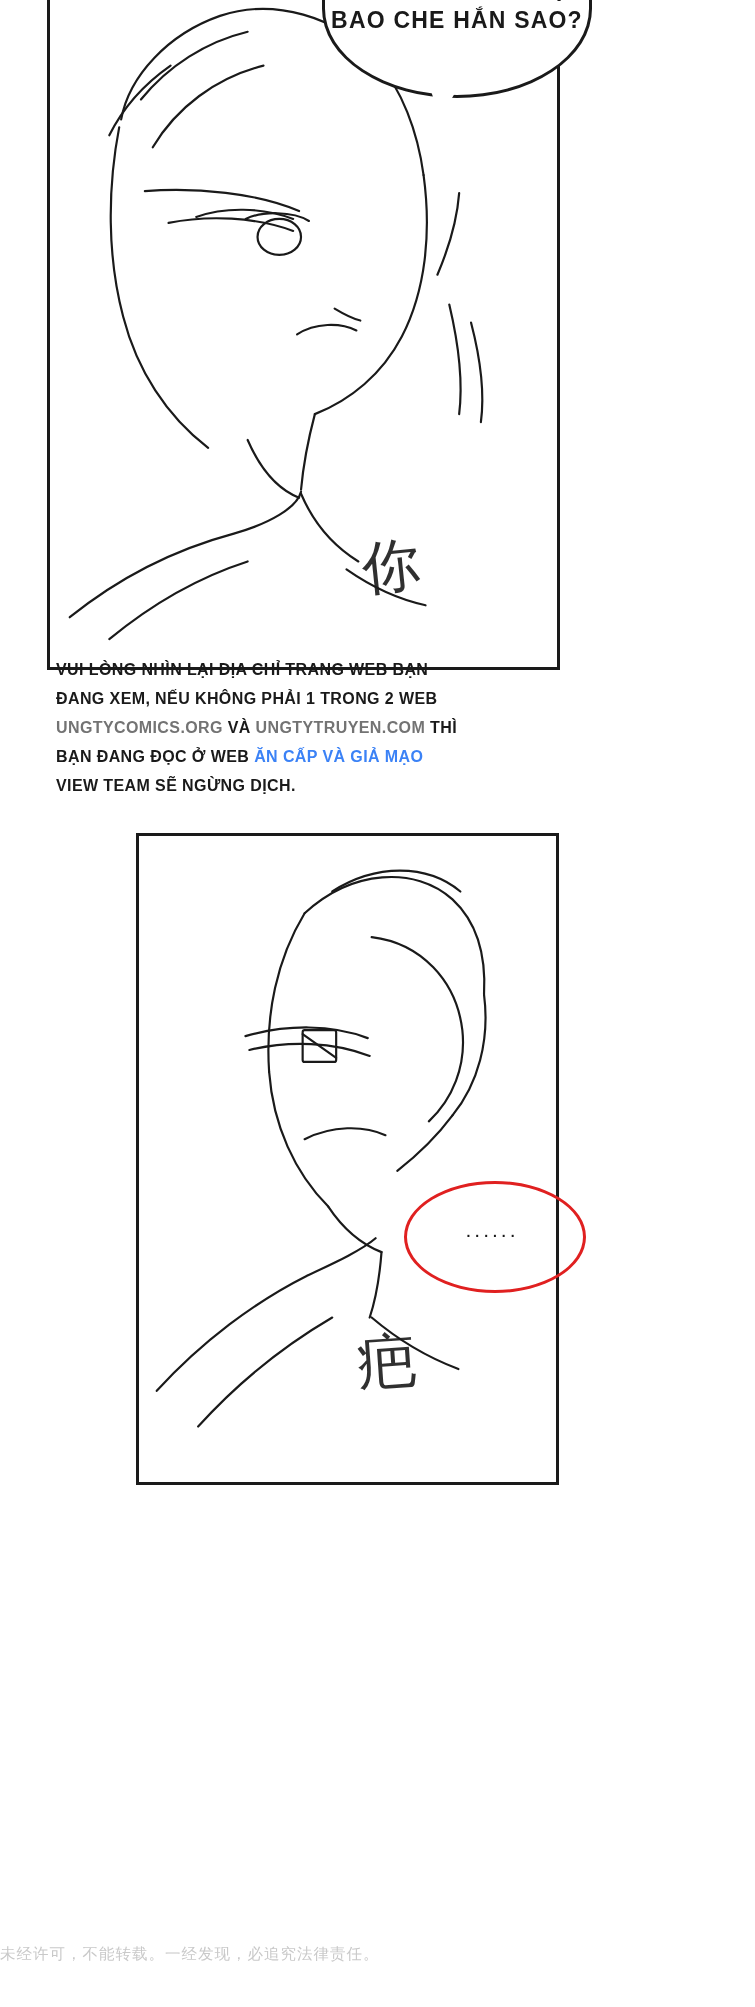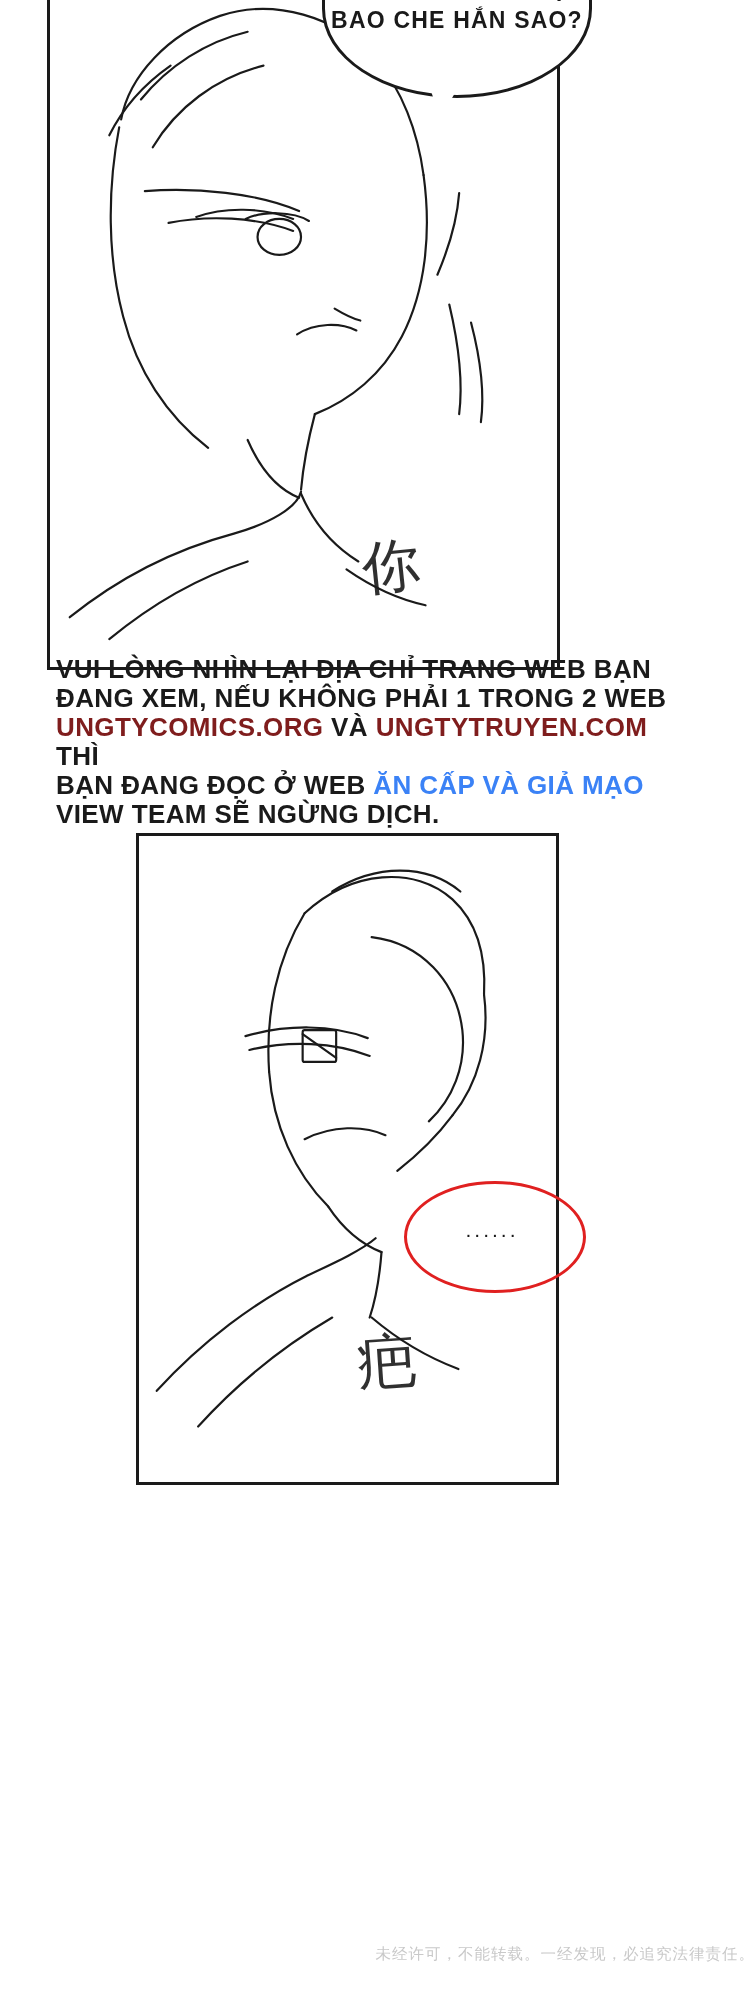--- a/index.html
+++ b/index.html
@@ -116,36 +116,36 @@
 
   
   .warning {
     position: absolute;
     left: 56px;
     top: 655px;
     width: 640px;
     z-index: 9;
     font-family: "Liberation Sans", sans-serif;
     font-weight: 700;
-    font-size: 26px;
+    font-size: 16px;
     line-height: 29px;
     letter-spacing: 0.4px;
     color: #1a1a1a;
     text-transform: uppercase;
   }
-  .warning .red { color: #7f1d1d; }
+  .warning .red { color: #737373; }
   .warning .green { color: #3b82f6; }
 
   
   .footer {
     position: absolute;
     left: 0;
     top: 1944px;
     width: 755px;
-    text-align: right;
+    text-align: left;
     color: #c9c9c9;
     font-size: 15.5px;
     letter-spacing: 1px;
     font-family: "Liberation Sans", sans-serif;
   }
 
   
   .sketch {
     position: absolute;
     left: 0; top: 0;

